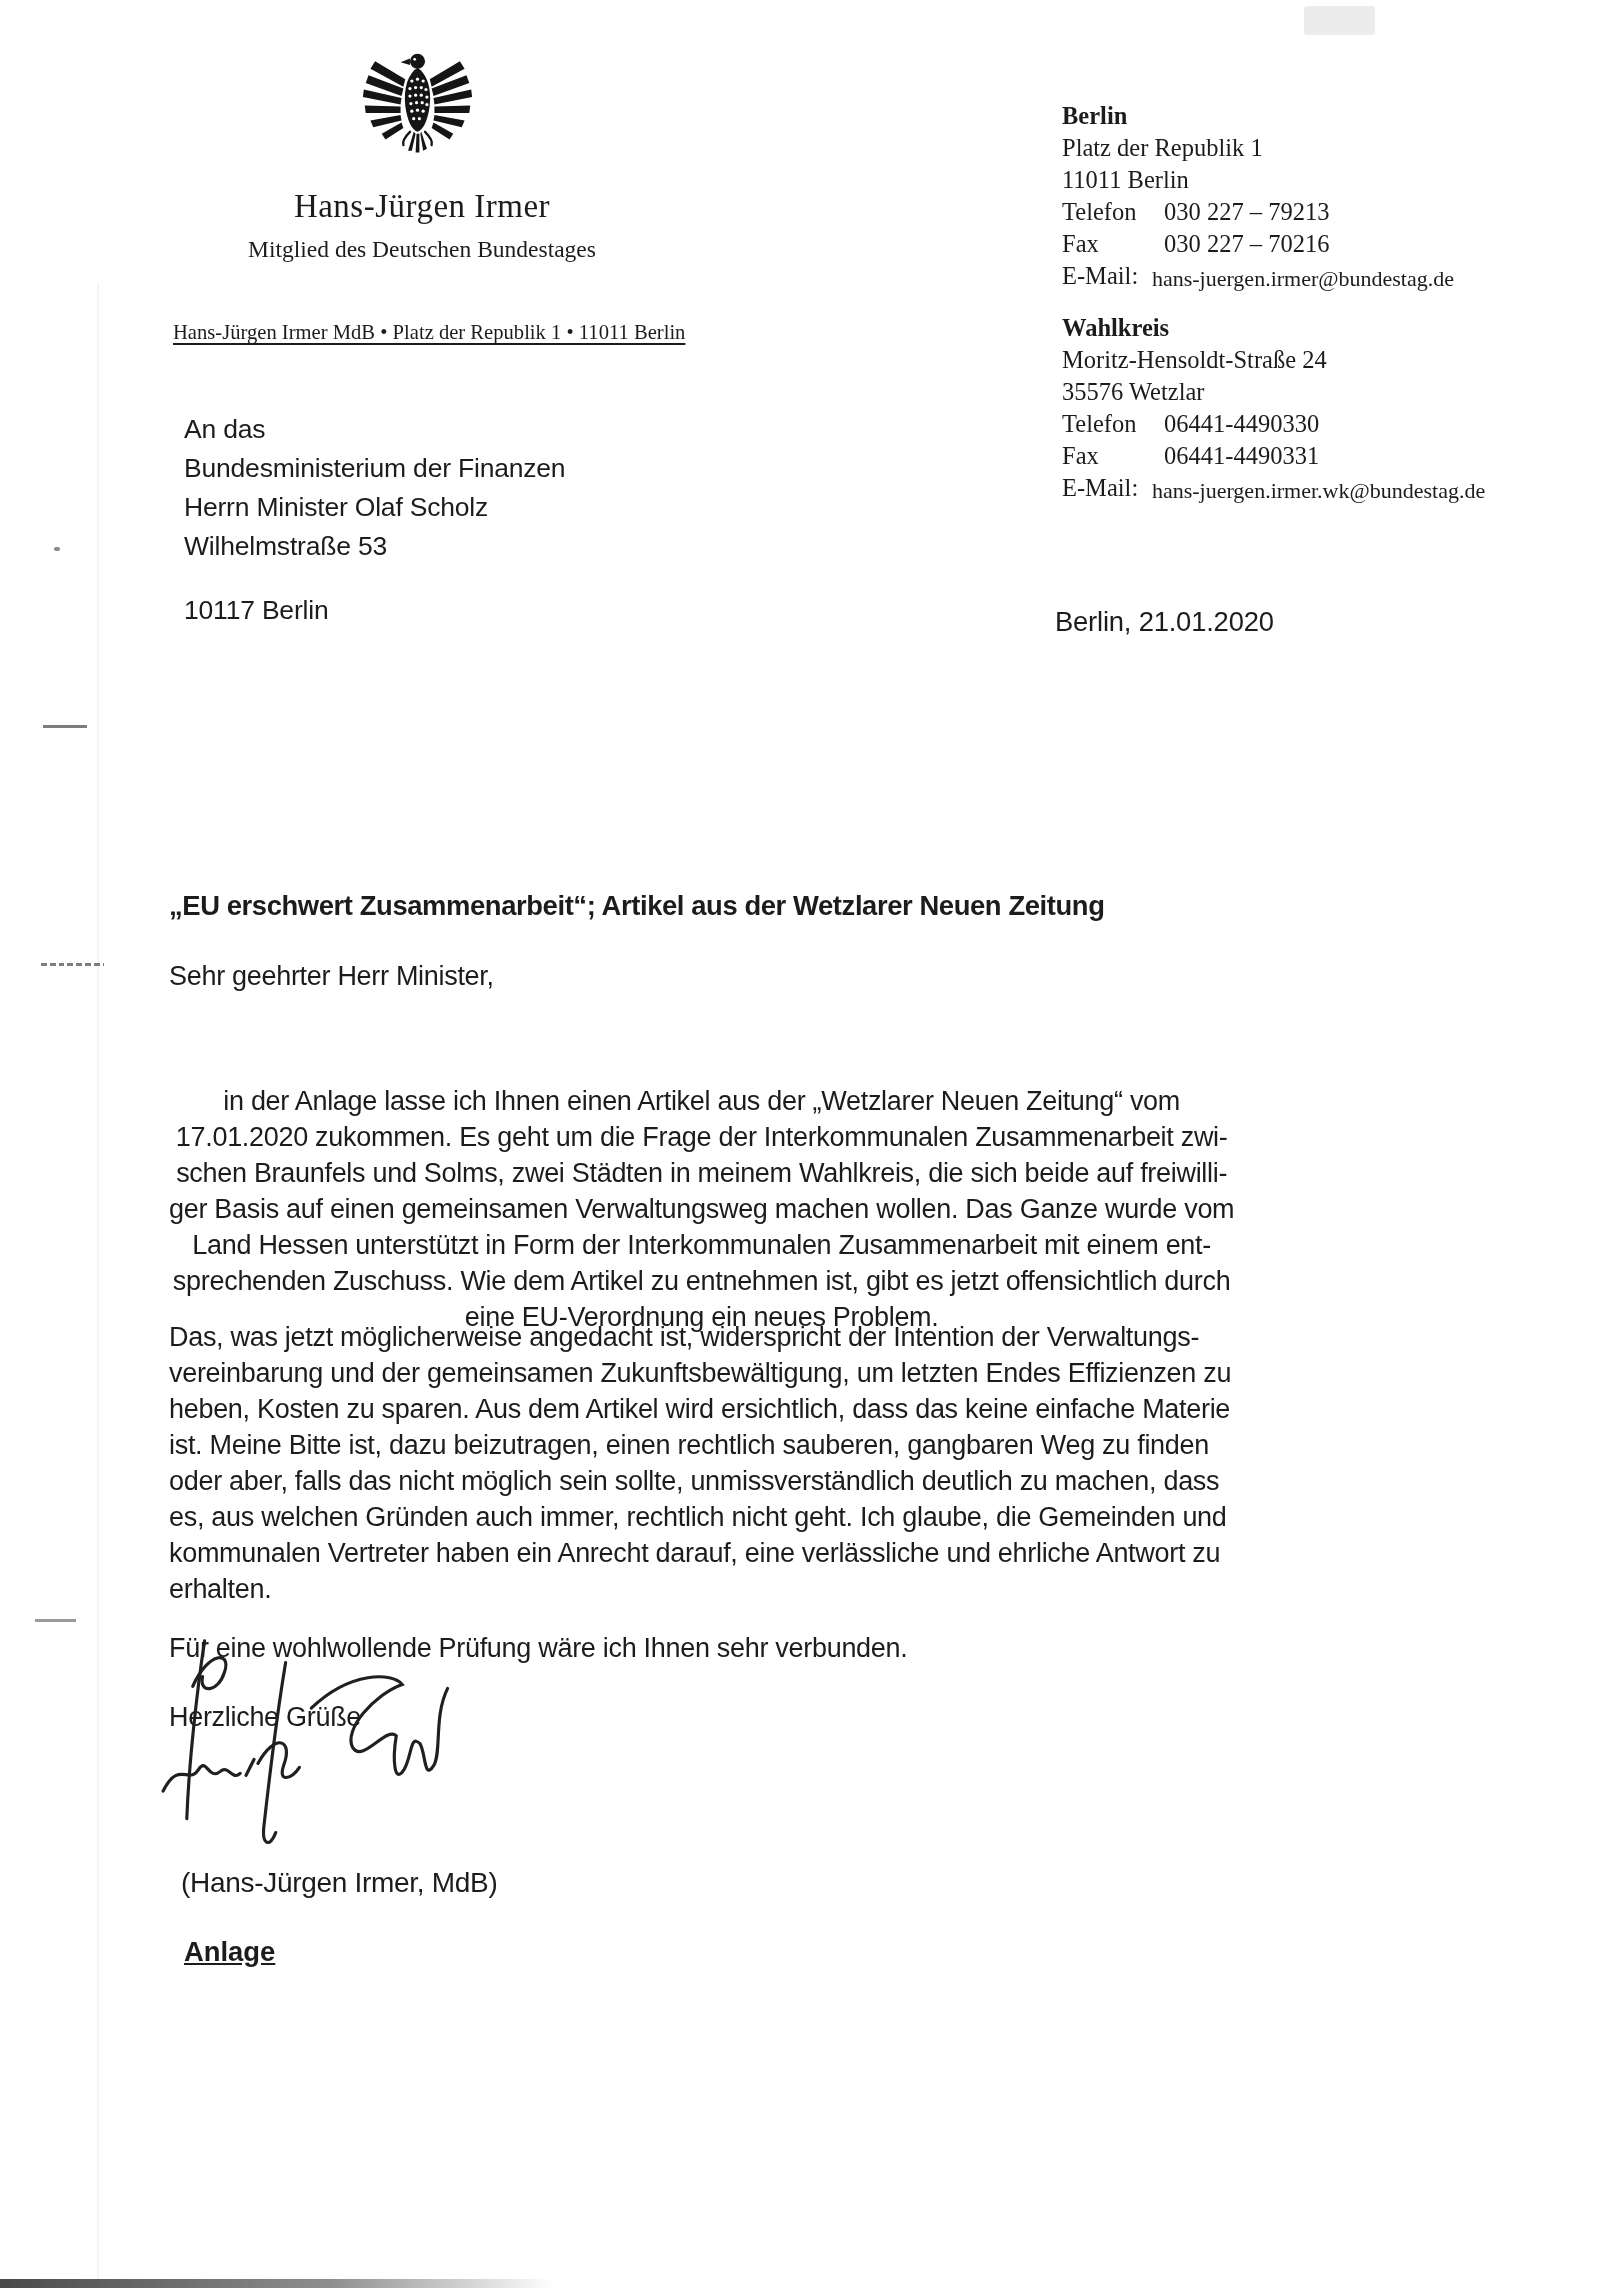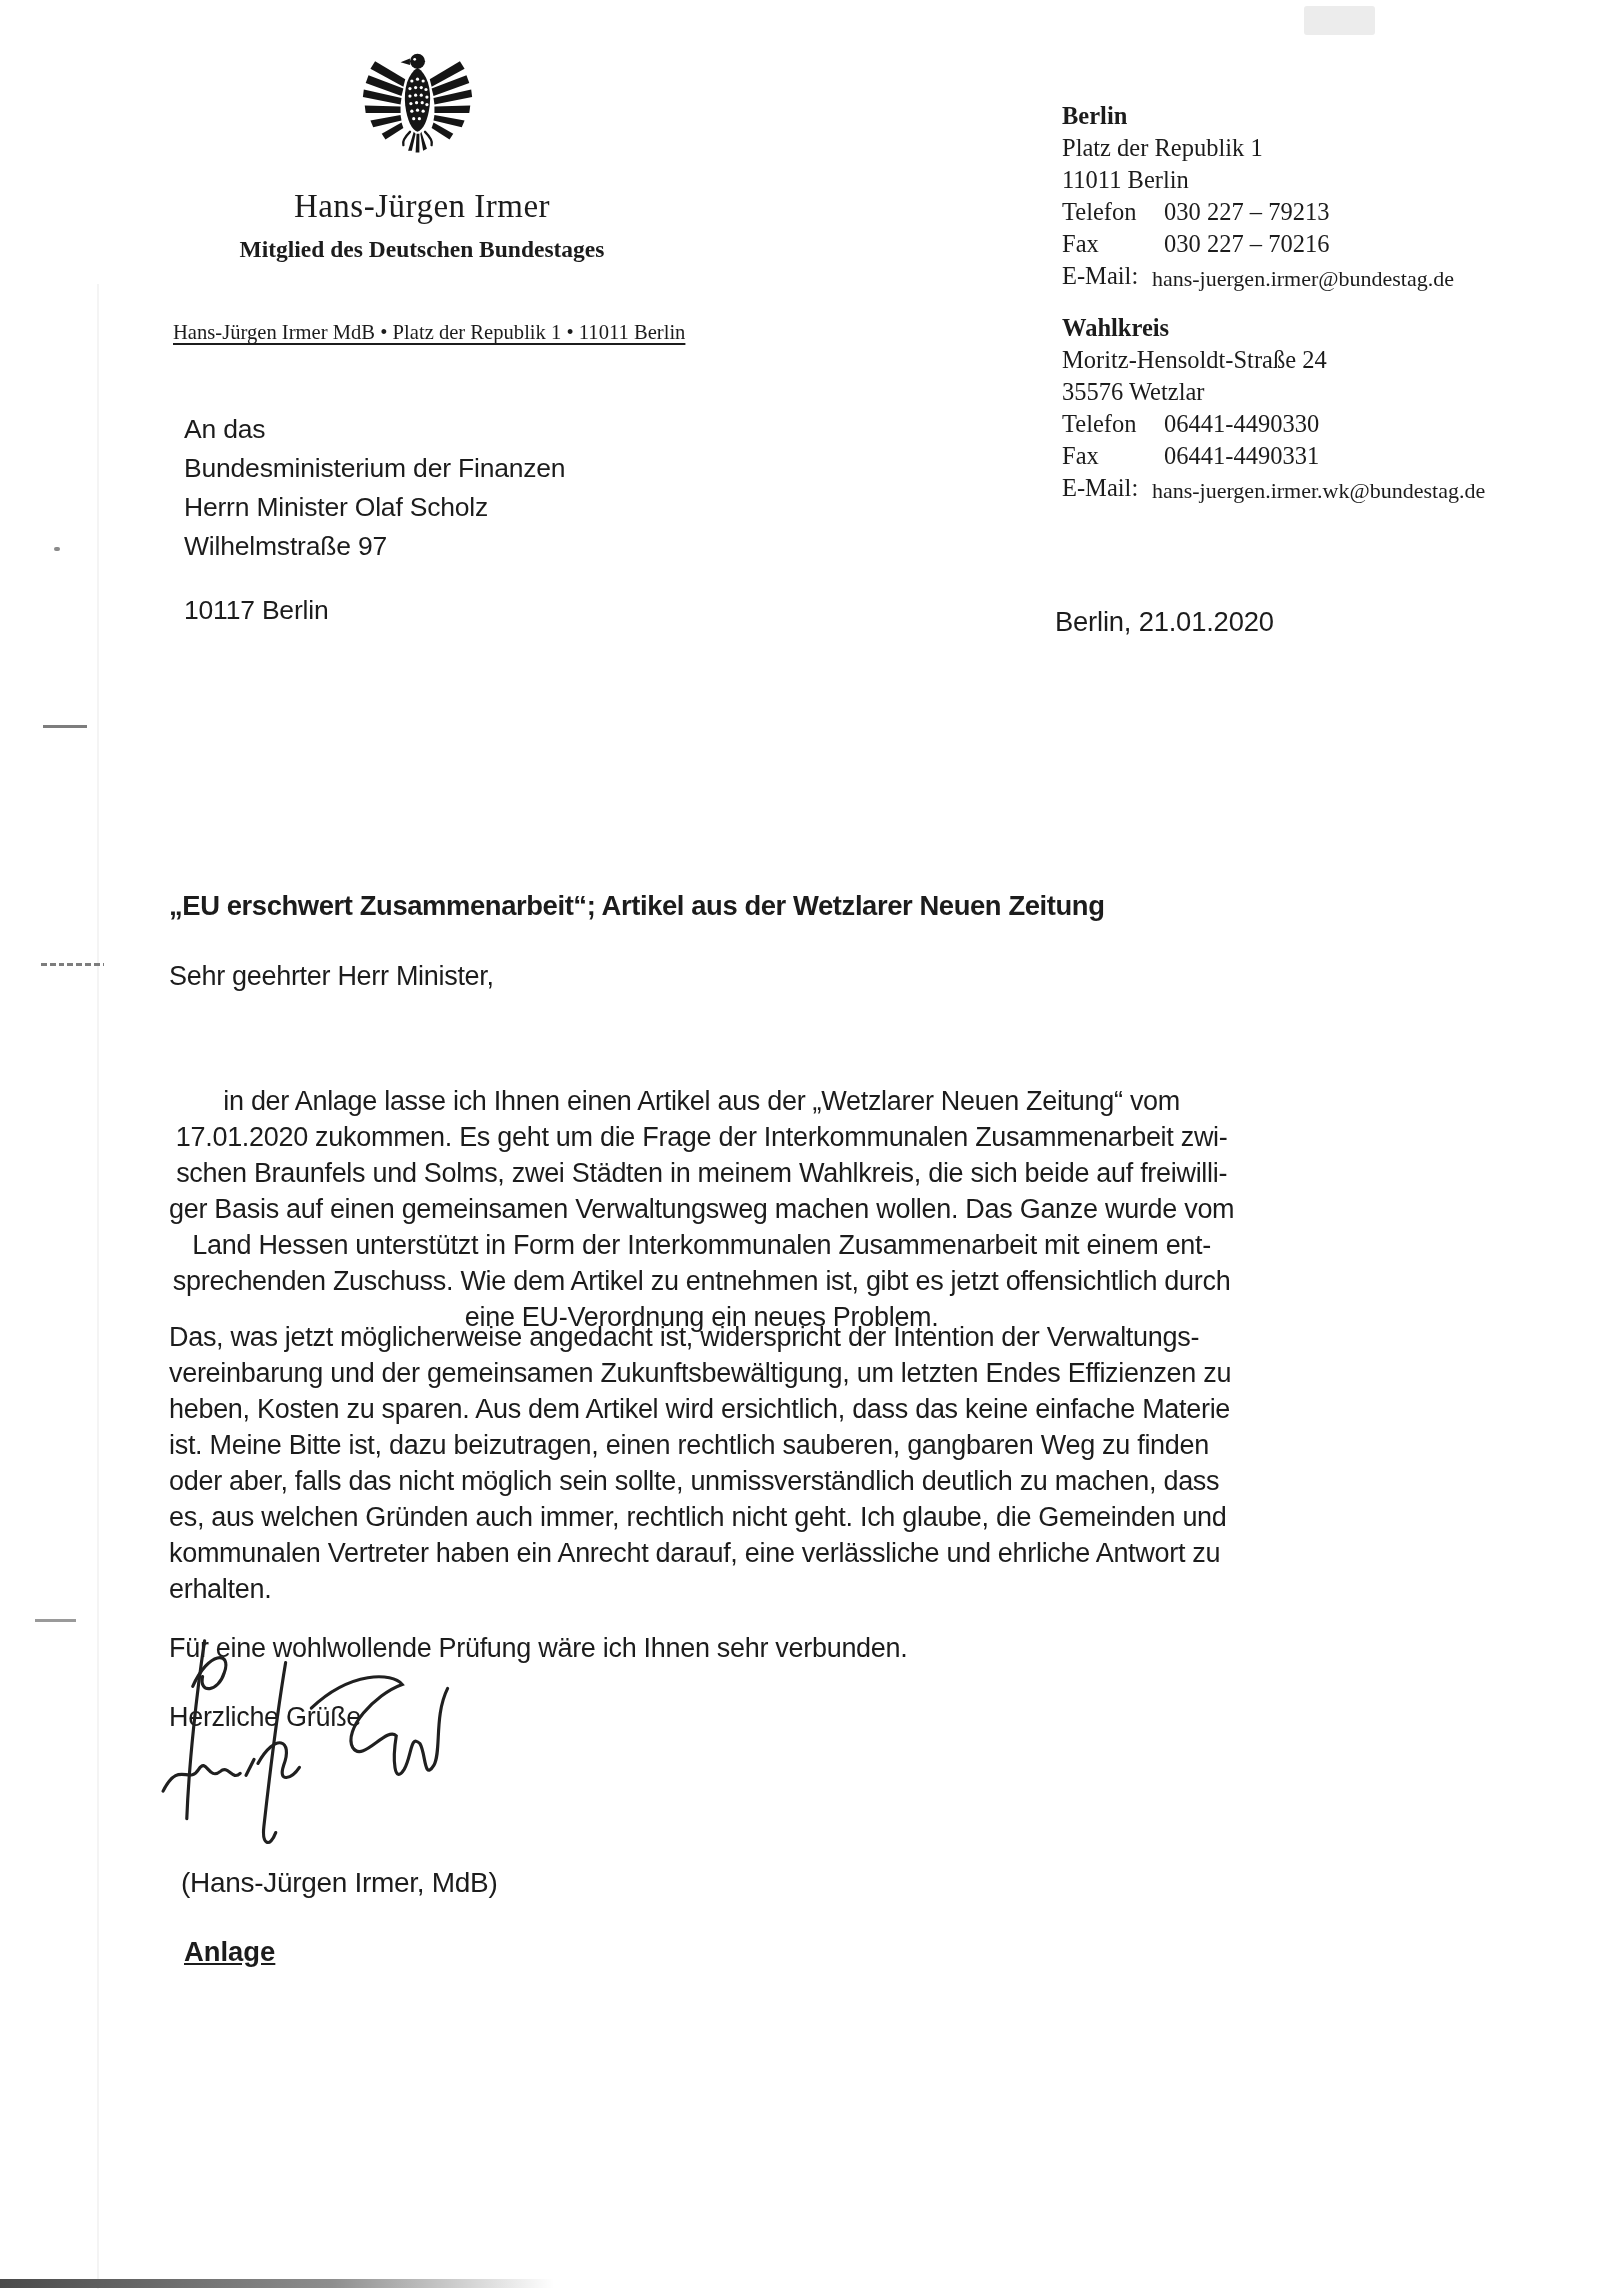--- a/index.html
+++ b/index.html
@@ -7,21 +7,21 @@
     position:relative; width:1612px; height:2290px; margin:0 auto;
     background:#ffffff; overflow:hidden;
     font-family:"Liberation Sans", sans-serif; color:#1c1c1c;
   }
   .abs { position:absolute; }
   .serif { font-family:"Liberation Serif", serif; }
   .sans  { font-family:"Liberation Sans", sans-serif; }
 
   
   .sender-name   { left:167px; top:188px; width:510px; text-align:center; font-size:33px; letter-spacing:0.5px; }
-  .sender-role   { left:167px; top:236px; width:510px; text-align:center; font-size:23.5px;font-weight:bold; }
+  .sender-role   { left:167px; top:236px; width:510px; text-align:center; font-size:23.5px; }
   .return-line   { left:173px; top:321px; font-size:20.6px; text-decoration:underline; text-underline-offset:3.9px; }
   .eagle         { left:361px; top:41px; width:113px; height:129px; }
 
   
   .contact-block { left:1062px; width:510px; font-size:24.5px; line-height:32px; }
   .contact-berlin    { top:100px; }
   .contact-wahlkreis { top:312px; }
   .contact-heading { font-weight:bold; }
   .crow { display:flex; }
   .clabel { width:102px; flex:none; }
@@ -153,21 +153,21 @@
     <div class="crow">
       <span class="cemail-label">E-Mail:</span>
       <span class="cemail-value">hans-juergen.irmer.wk@bundestag.de</span>
     </div>
   </div>
 
   <div class="abs sans recipient">
     <div>An das</div>
     <div>Bundesministerium der Finanzen</div>
     <div>Herrn Minister Olaf Scholz</div>
-    <div>Wilhelmstraße 97</div>
+    <div>Wilhelmstraße 53</div>
     <div class="city">10117 Berlin</div>
   </div>
 
   <div class="abs sans dateline">Berlin, 21.01.2020</div>
 
   <div class="abs sans subject">„EU erschwert Zusammenarbeit“; Artikel aus der Wetzlarer Neuen Zeitung</div>
   <div class="abs sans salutation">Sehr geehrter Herr Minister,</div>
 
   <div class="abs sans para para-1">
     <div>in der Anlage lasse ich Ihnen einen Artikel aus der „Wetzlarer Neuen Zeitung“ vom</div>

